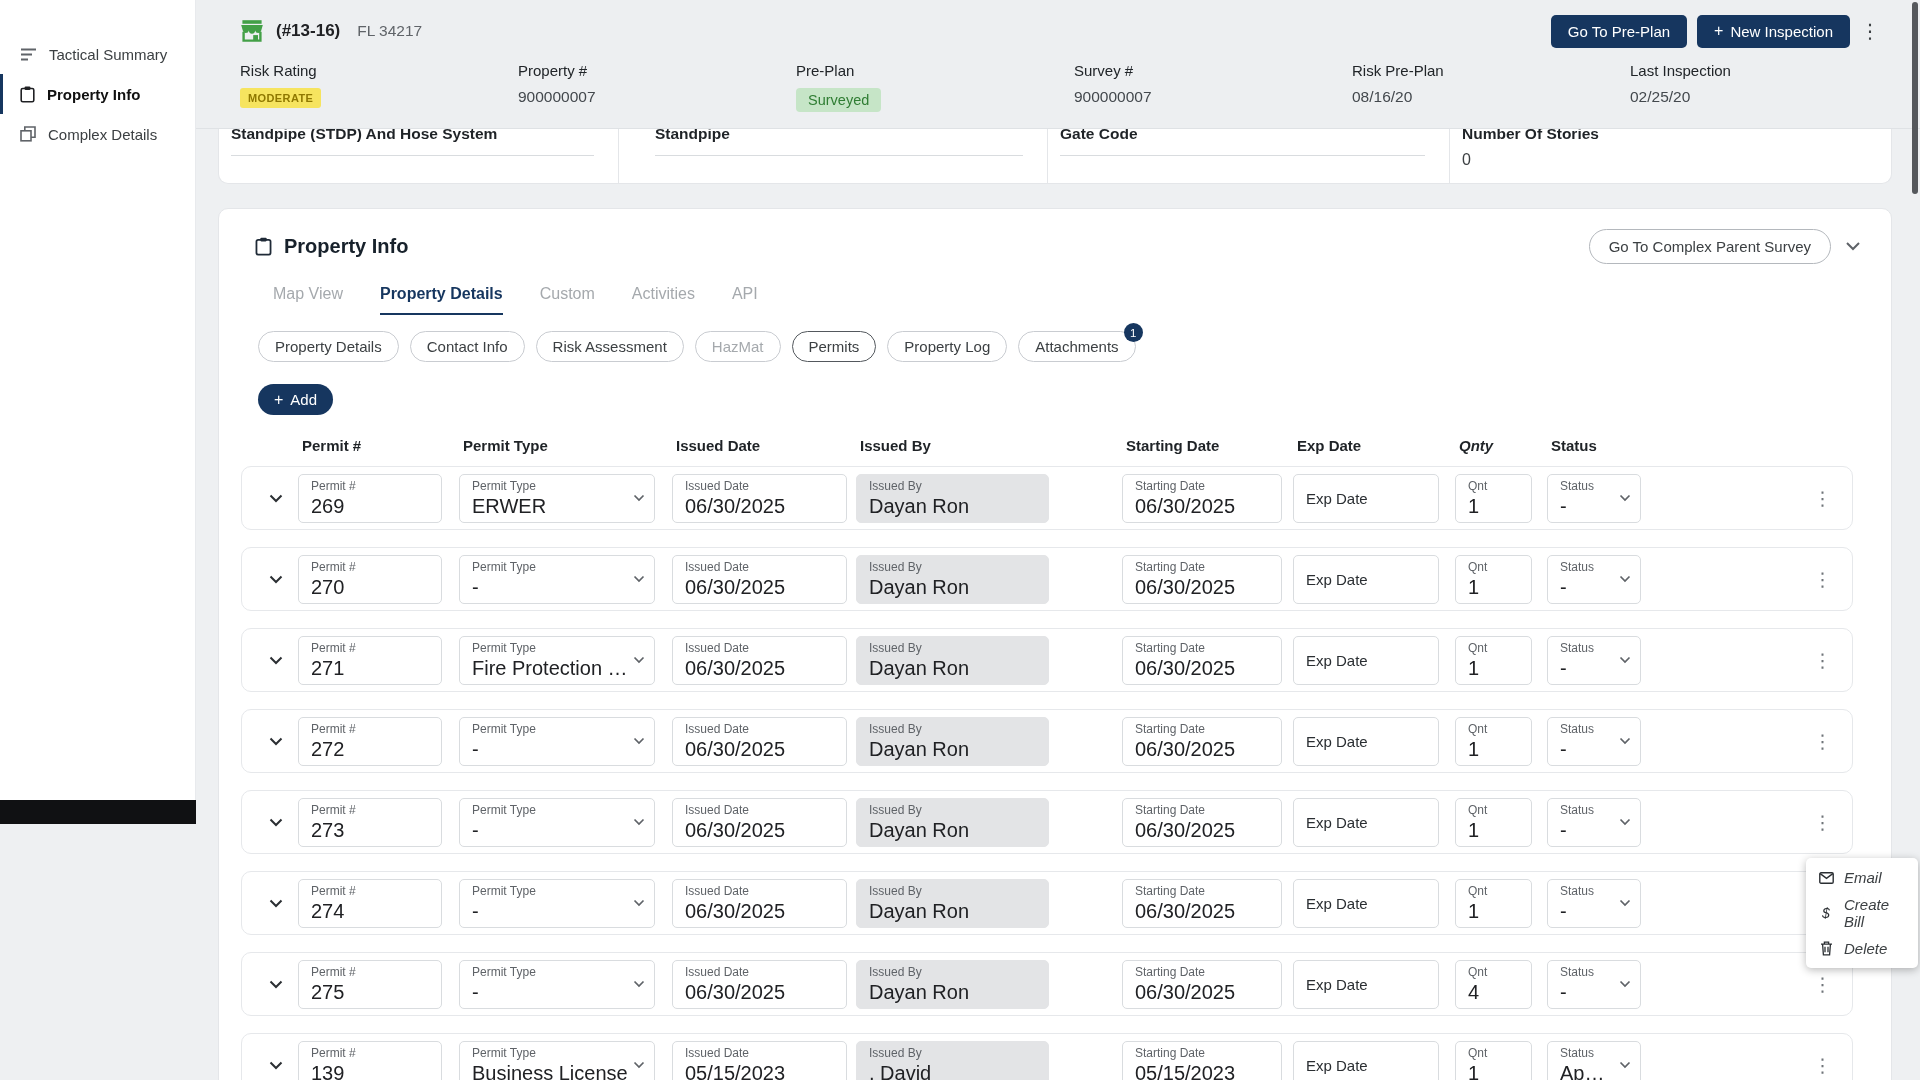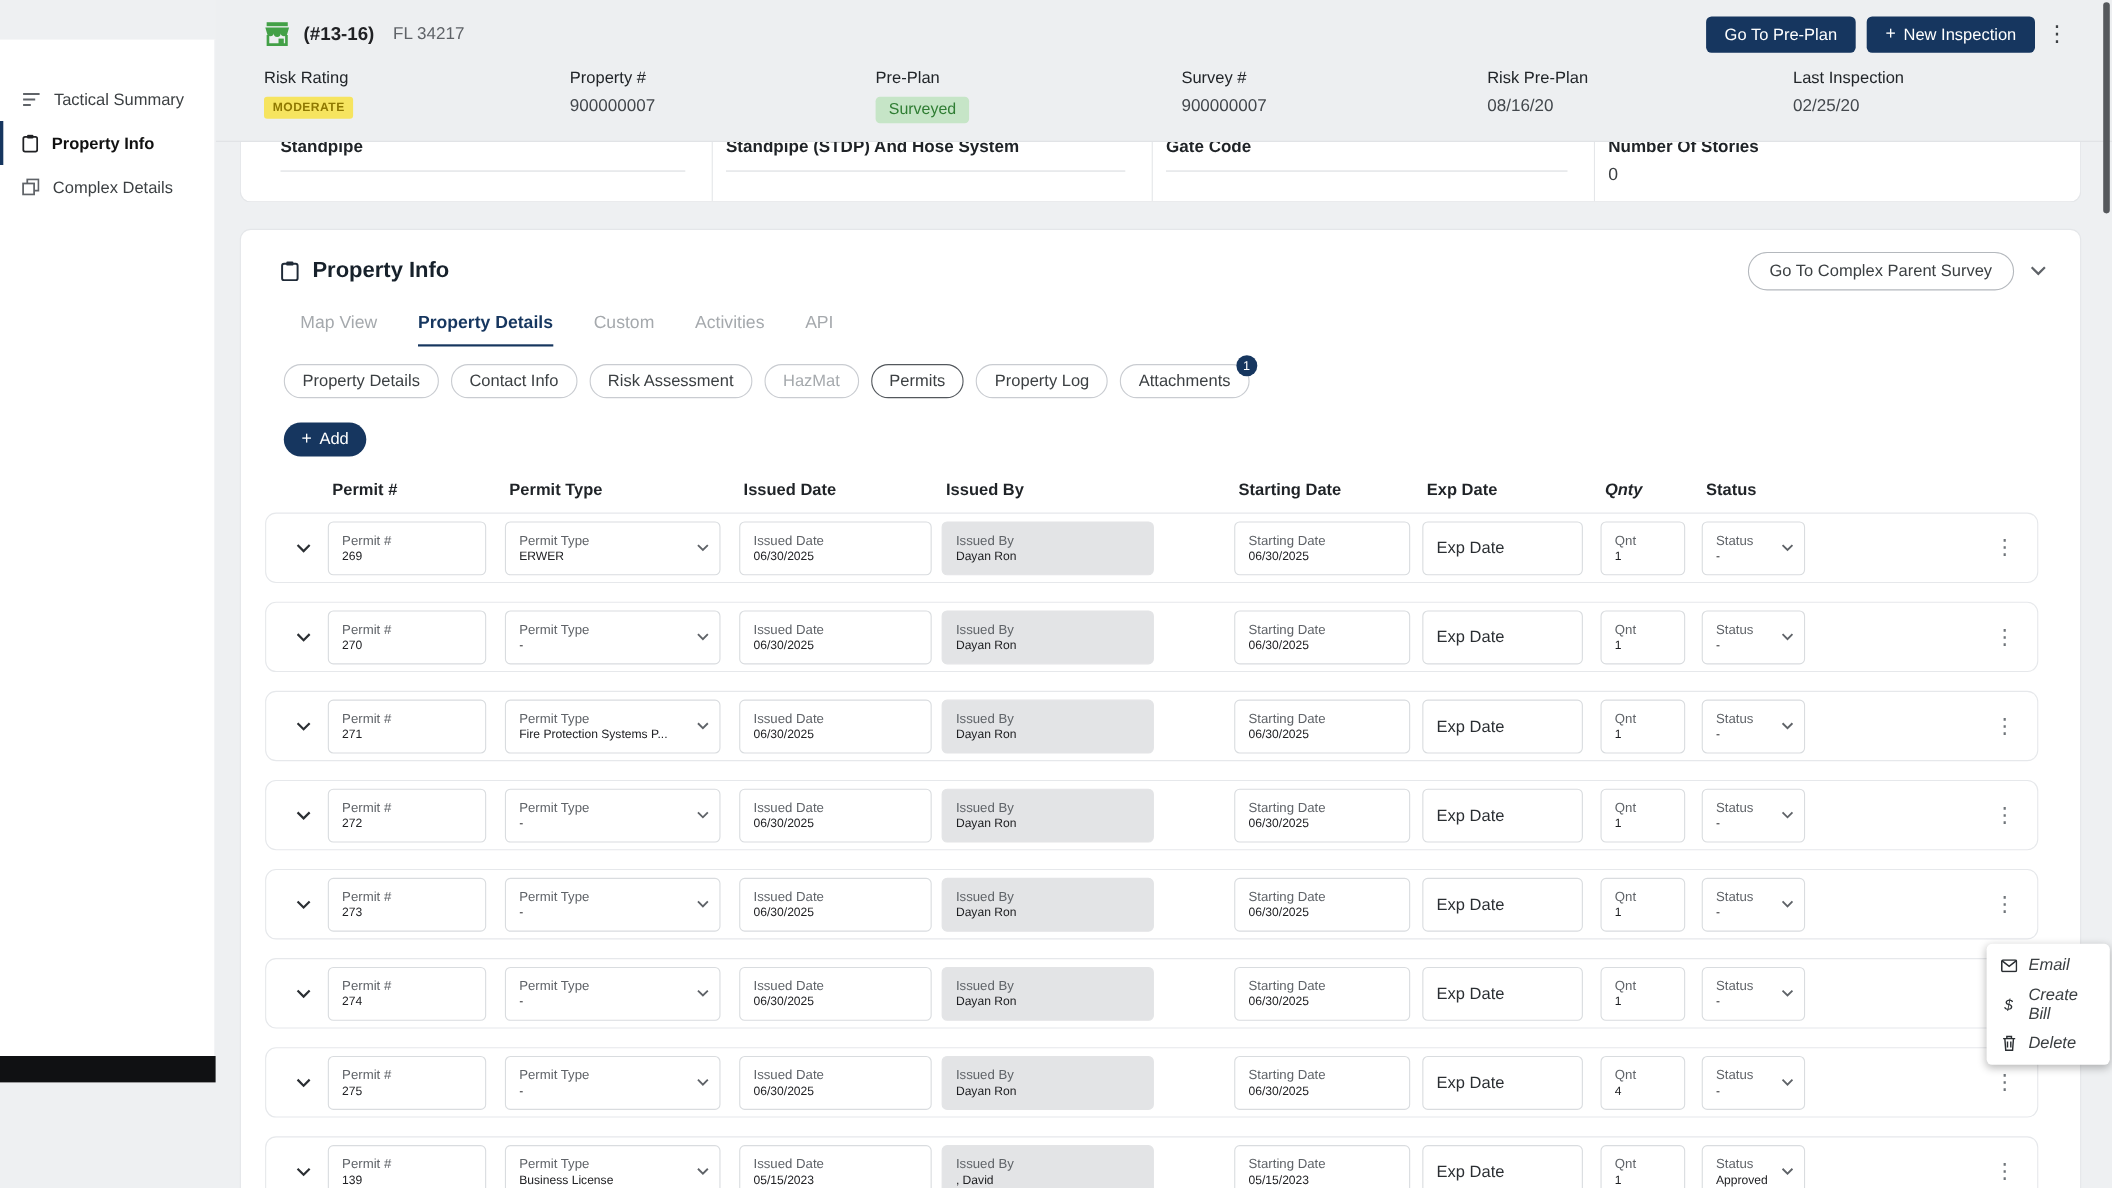--- a/index.html
+++ b/index.html
@@ -6,21 +6,21 @@
     --navy:#16365f; --green:#43a047;
     --yellow-bg:#f6e45f; --yellow-text:#8f7800;
     --green-badge-bg:#c6e5c7; --green-badge-text:#2f7d33;
     --ink:#202124; --muted:#5f6368; --line:#e4e6e9; --field-line:#d9dcdf;
   }
   *{box-sizing:border-box;margin:0;padding:0;font-family:"Liberation Sans",sans-serif;}
   html,body{width:1920px;height:1080px;}
   body{background:#eef0f2;overflow:hidden;position:relative;}
 
   
-  .sidebar{position:absolute;left:0;top:0;width:196px;height:948px;background:#fff;border-right:1px solid #e8eaed;padding-top:34px;z-index:6;margin-top:36px;}
+  .sidebar{position:absolute;left:0;top:0;width:196px;height:824px;background:#fff;border-right:1px solid #e8eaed;padding-top:34px;z-index:6;}
   .side-item{display:flex;align-items:center;gap:12px;height:40px;padding:0 14px 0 17px;font-size:15px;color:#3c4043;cursor:pointer;border-left:3px solid transparent;}
   .side-item.active{font-weight:bold;color:#111;border-left-color:var(--navy);}
   .side-item svg{flex:none;}
   .side-footer{position:absolute;left:0;bottom:0;width:196px;height:24px;background:#101113;}
 
   
   .main{margin-left:196px;height:1080px;}
   .pheader{background:#edeff1;padding:12px 40px 16px 44px;border-bottom:1px solid #dfe2e5;position:relative;z-index:3;}
   .ph-top{display:flex;align-items:center;height:38px;}
   .ph-code{font-size:17px;font-weight:bold;color:var(--ink);margin-left:12px;}
@@ -74,21 +74,21 @@
   .tbl-head span{padding-left:5px;flex:none;}
   .h-sp{width:56px;}
   .h1{width:161px;} .h2{width:213px;} .h3{width:184px;} .h4{width:266px;}
   .h5{width:171px;} .h6{width:162px;} .h7{width:92px;font-style:italic;} .h8{width:94px;}
 
   .rows{padding-left:22px;}
   .prow{width:1612px;height:64px;background:#fff;border:1px solid #e6e8eb;border-radius:10px;margin-bottom:17px;display:flex;align-items:center;}
   .expander{margin-left:22px;width:24px;height:24px;background:none;border:none;cursor:pointer;display:flex;align-items:center;justify-content:center;padding:0;flex:none;}
   .fld{height:49px;background:#fff;border:1px solid var(--field-line);border-radius:5px;display:flex;flex-direction:column;justify-content:center;padding:0 10px 0 12px;flex:none;overflow:hidden;}
   .fld .lbl{font-size:12px;color:var(--muted);white-space:nowrap;}
-  .fld .val{font-size:11px;color:var(--ink);margin-top:2px;white-space:nowrap;overflow:hidden;text-overflow:ellipsis;}
+  .fld .val{font-size:20px;color:var(--ink);margin-top:2px;white-space:nowrap;overflow:hidden;text-overflow:ellipsis;}
   .fld.select{position:relative;padding-right:26px;}
   .fld.select .chev{position:absolute;right:9px;top:50%;transform:translateY(-50%);}
   .fld.disabled{background:#e3e4e6;border-color:#e3e4e6;}
   .f-permit{width:144px;margin-left:10px;}
   .f-type{width:196px;margin-left:17px;}
   .f-issued{width:175px;margin-left:17px;}
   .f-issuedby{width:193px;margin-left:9px;}
   .f-starting{width:160px;margin-left:73px;}
   .f-exp{width:146px;margin-left:11px;justify-content:center;}
   .f-exp .ph-only{font-size:15px;color:#2a2e32;}
@@ -184,26 +184,26 @@
           <div class="ph-label">Last Inspection</div>
           <div class="ph-value"><span>02/25/20</span></div>
         </div>
 
     </div>
   </header>
 
   <div class="content">
 
     <section class="clipped-card">
+      <div class="cc-col c2 bordered">
+        <div class="cc-label">Standpipe (STDP) And Hose System</div>
+        <div class="cc-line"></div>
+      </div>
       <div class="cc-col c1 bordered">
         <div class="cc-label">Standpipe</div>
-        <div class="cc-line"></div>
-      </div>
-      <div class="cc-col c2 bordered">
-        <div class="cc-label">Standpipe (STDP) And Hose System</div>
         <div class="cc-line"></div>
       </div>
       <div class="cc-col c3 bordered">
         <div class="cc-label">Gate Code</div>
         <div class="cc-line"></div>
       </div>
       <div class="cc-col c4">
         <div class="cc-label">Number Of Stories</div>
         <div class="cc-value">0</div>
       </div>

